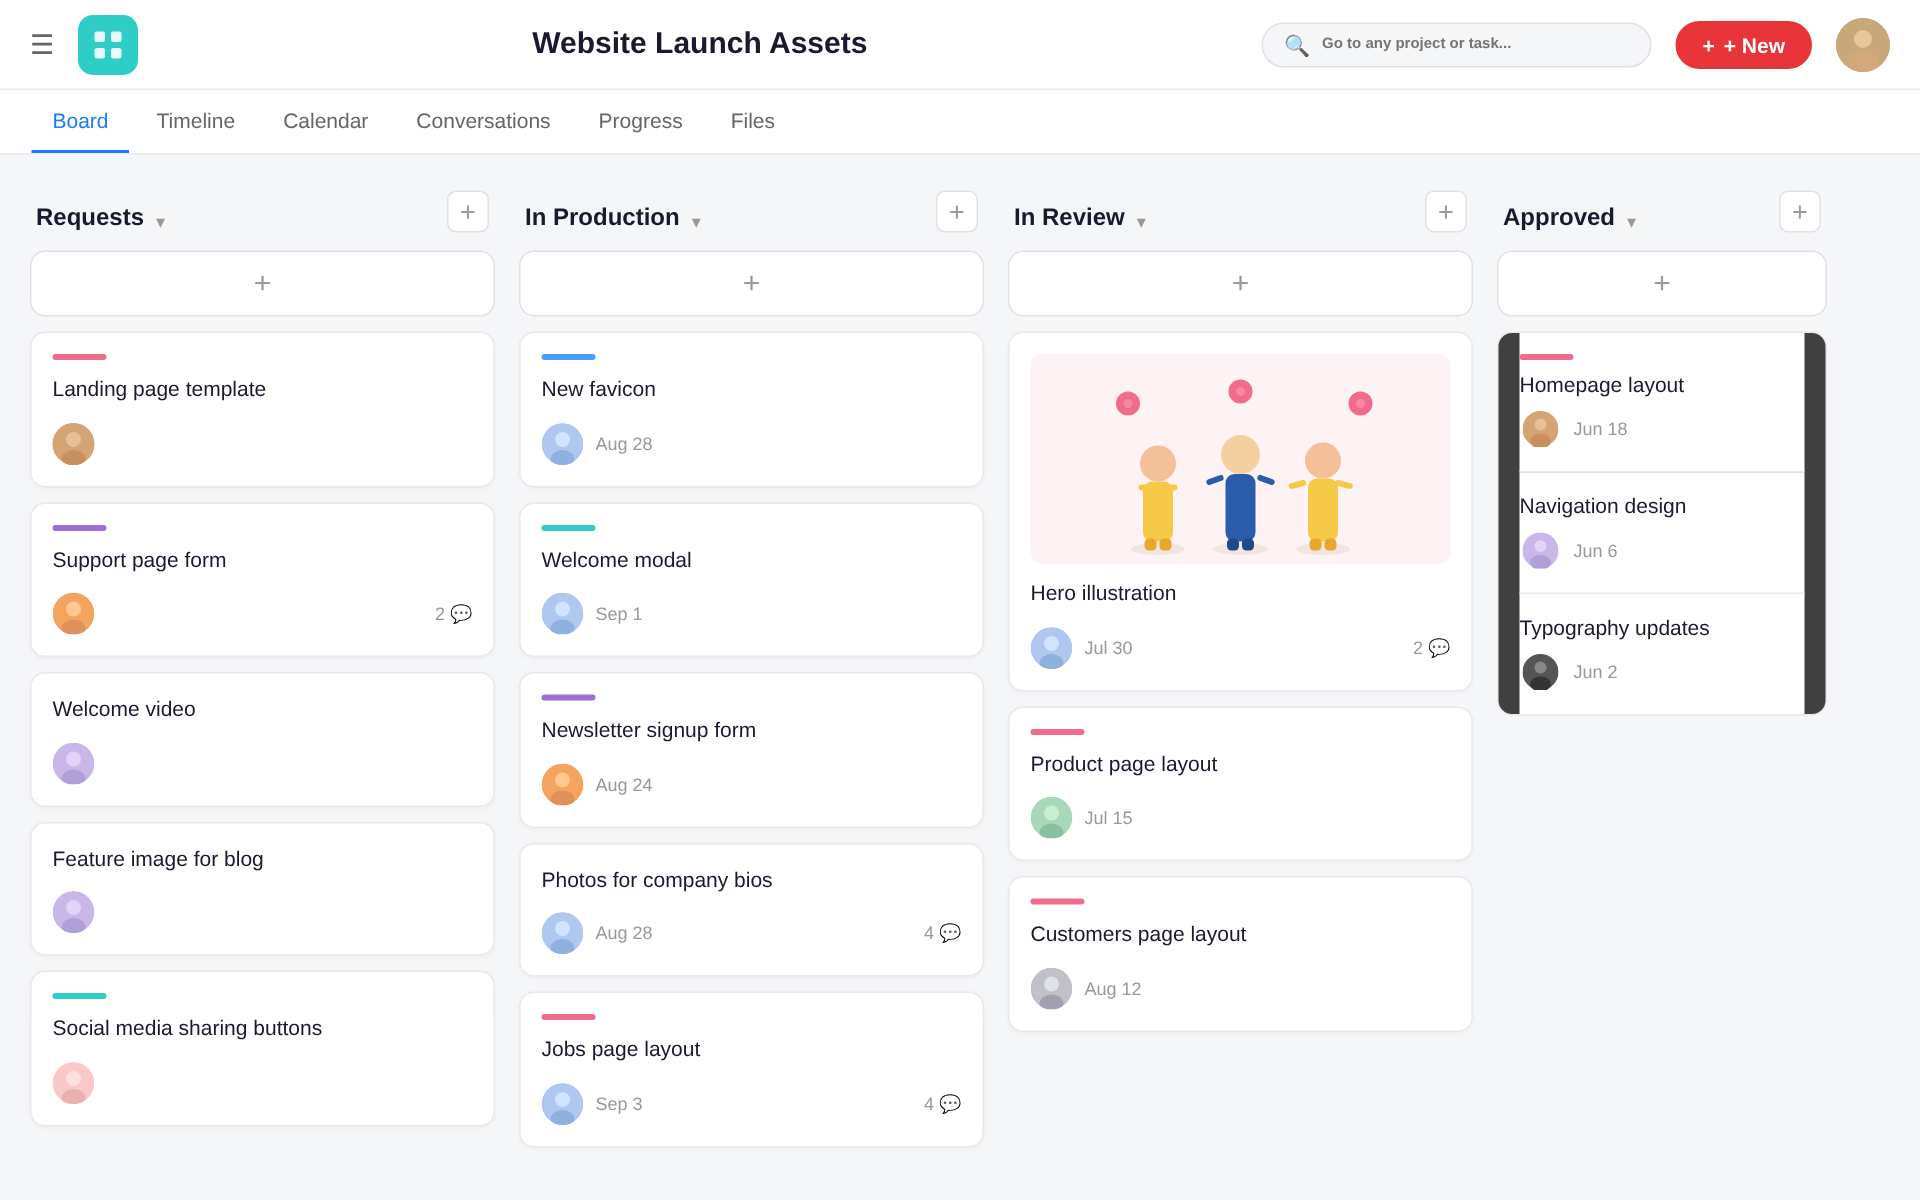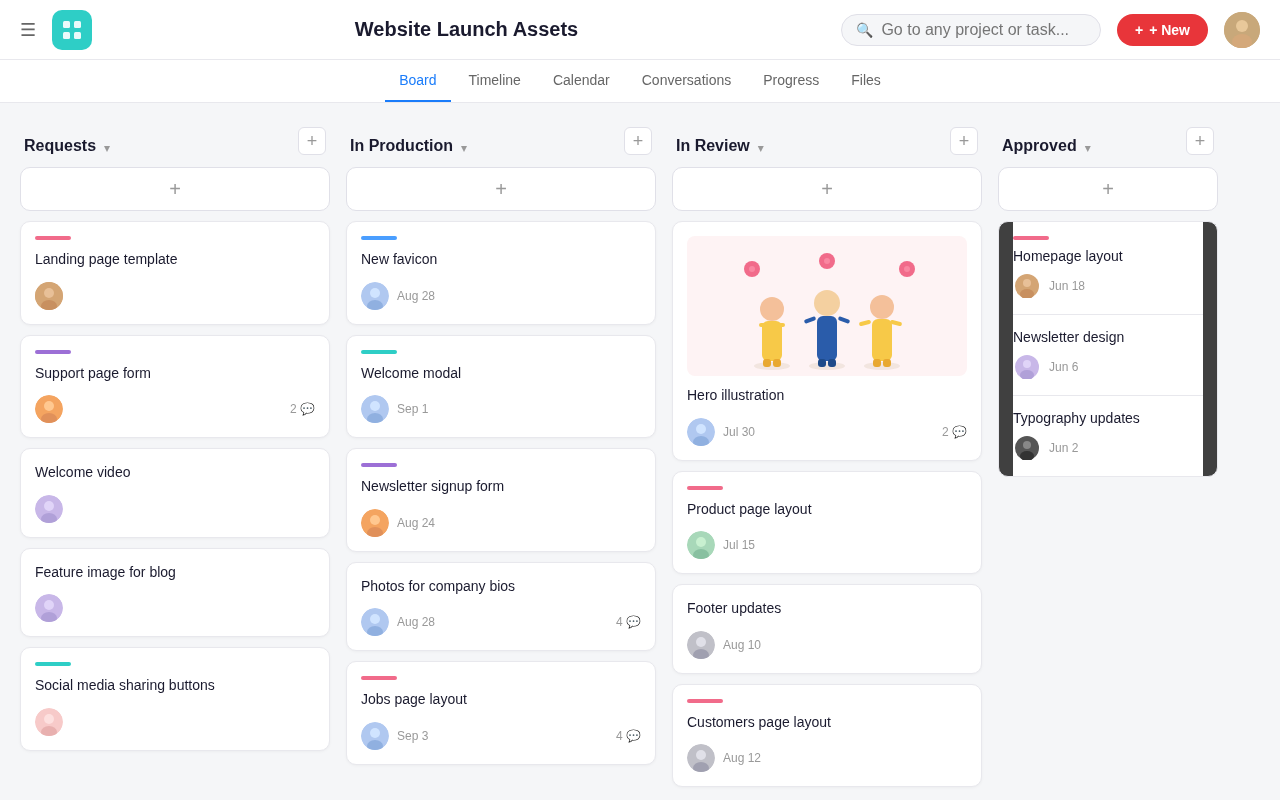--- a/index.html
+++ b/index.html
@@ -14,36 +14,36 @@
     .logo {
       width: 40px; height: 40px; background: #2ecec6; border-radius: 10px;
       display: flex; align-items: center; justify-content: center; color: white; font-size: 20px;
     }
     .app-title { font-size: 20px; font-weight: 700; color: #1a1a2e; flex: 1; text-align: center; }
     .search-bar {
       display: flex; align-items: center; background: #f5f6f8; border: 1px solid #e0e0e8;
       border-radius: 20px; padding: 6px 14px; gap: 8px; width: 260px;
     }
     .search-bar input {
-      border: none; background: transparent; outline: none; font-size: 16px; color: #666; width: 100%;
+      border: none; background: transparent; outline: none; font-size: 10px; color: #666; width: 100%; font-weight: bold;
     }
     .search-icon { color: #999; font-size: 14px; }
     .new-btn {
       background: #e8353a; color: white; border: none; border-radius: 20px;
       padding: 8px 18px; font-size: 14px; font-weight: 600; cursor: pointer; display: flex; align-items: center; gap: 6px;
     }
     .avatar-main {
       width: 36px; height: 36px; border-radius: 50%; background: #c8a87a;
       overflow: hidden; display: flex; align-items: center; justify-content: center;
     }
 
     
     .nav-tabs {
       display: flex; align-items: center; padding: 0 21px; background: #fff;
-      border-bottom: 1px solid #e8e8ed; gap: 4px; justify-content: center;
+      border-bottom: 1px solid #e8e8ed; gap: 4px;
     }
     .nav-tab {
       padding: 12px 14px; font-size: 14px; color: #666; cursor: pointer;
       border-bottom: 2px solid transparent; text-decoration: none;
     }
     .nav-tab.active { color: #1a7cfa; border-bottom: 2px solid #1a7cfa; font-weight: 500; }
 
     
     .board { display: flex; gap: 16px; padding: 24px 20px; overflow-x: auto; align-items: flex-start; }
 
@@ -369,33 +369,20 @@
           <svg width="28" height="28" viewBox="0 0 28 28">
               <circle cx="14" cy="14" r="14" fill="#a8d8b9"></circle>
               <circle cx="14" cy="11" r="5" fill="#c8f0d0"></circle>
               <ellipse cx="14" cy="24" rx="8" ry="6" fill="#88c0a0"></ellipse>
             </svg>
         </div>
         <span class="card-date">Jul 15</span>
       </div>
     </div>
 
-    <div class="card">
-      <div class="card-title">Footer updates</div>
-      <div class="card-footer">
-        <div class="card-avatar">
-          <svg width="28" height="28" viewBox="0 0 28 28">
-              <circle cx="14" cy="14" r="14" fill="#c0c0c8"></circle>
-              <circle cx="14" cy="11" r="5" fill="#e0e0e8"></circle>
-              <ellipse cx="14" cy="24" rx="8" ry="6" fill="#a0a0b0"></ellipse>
-            </svg>
-        </div>
-        <span class="card-date">Aug 10</span>
-      </div>
-    </div>
 
     <div class="card">
       <div class="card-tag" style="background:#f16b8a;"></div>
       <div class="card-title">Customers page layout</div>
       <div class="card-footer">
         <div class="card-avatar">
           <svg width="28" height="28" viewBox="0 0 28 28">
               <circle cx="14" cy="14" r="14" fill="#c0c0c8"></circle>
               <circle cx="14" cy="11" r="5" fill="#e0e0e8"></circle>
               <ellipse cx="14" cy="24" rx="8" ry="6" fill="#a0a0b0"></ellipse>
@@ -424,21 +411,21 @@
                 <circle cx="12" cy="12" r="12" fill="#d4a574"></circle>
                 <circle cx="12" cy="9" r="4" fill="#e8c098"></circle>
                 <ellipse cx="12" cy="20" rx="7" ry="5" fill="#c89060"></ellipse>
               </svg>
           </div>
           <span class="approved-date">Jun 18</span>
         </div>
       </div>
 
       <div class="approved-card">
-        <div class="approved-card-title">Newsletter design</div>
+        <div class="approved-card-title">Navigation design</div>
         <div class="approved-footer">
           <div class="card-avatar">
             <svg width="24" height="24" viewBox="0 0 24 24">
                 <circle cx="12" cy="12" r="12" fill="#c8b7e8"></circle>
                 <circle cx="12" cy="9" r="4" fill="#e0d4f8"></circle>
                 <ellipse cx="12" cy="20" rx="7" ry="5" fill="#b0a0d8"></ellipse>
               </svg>
           </div>
           <span class="approved-date">Jun 6</span>
         </div>

